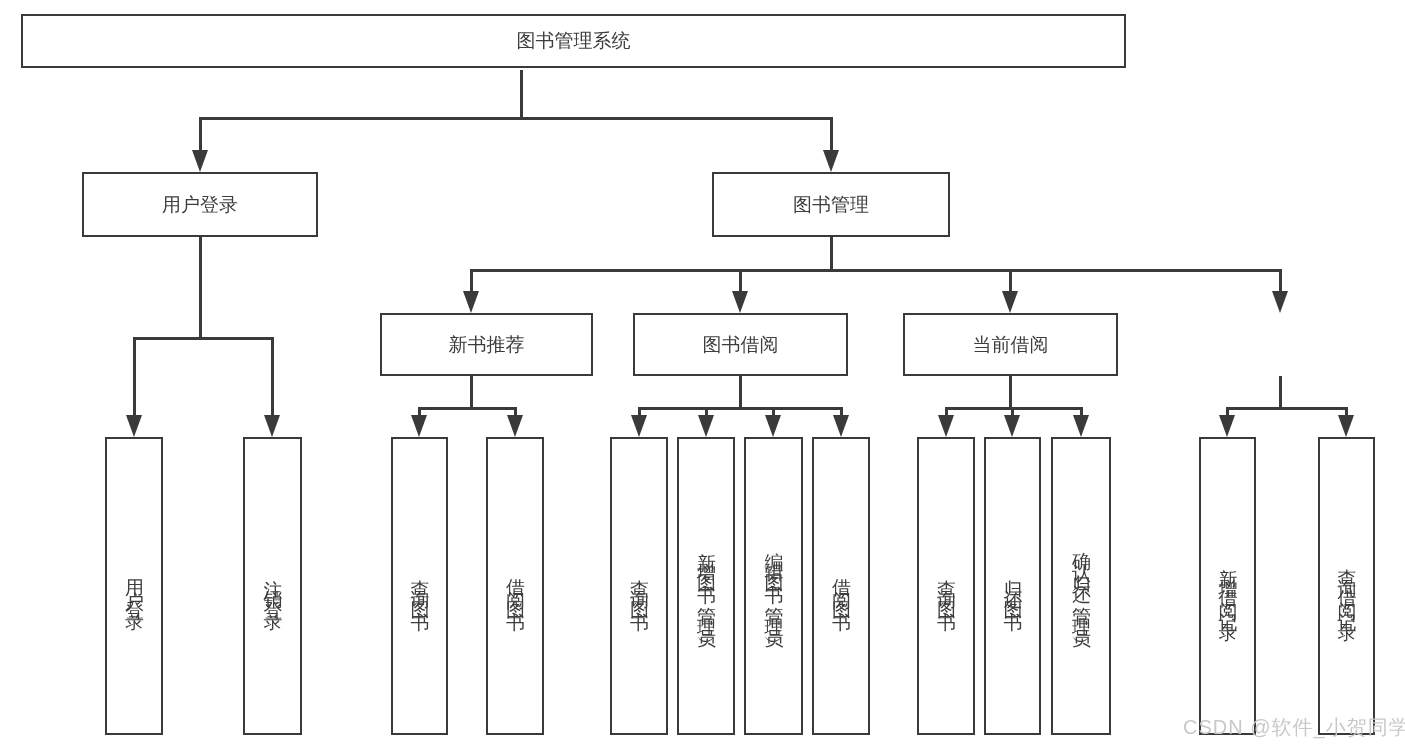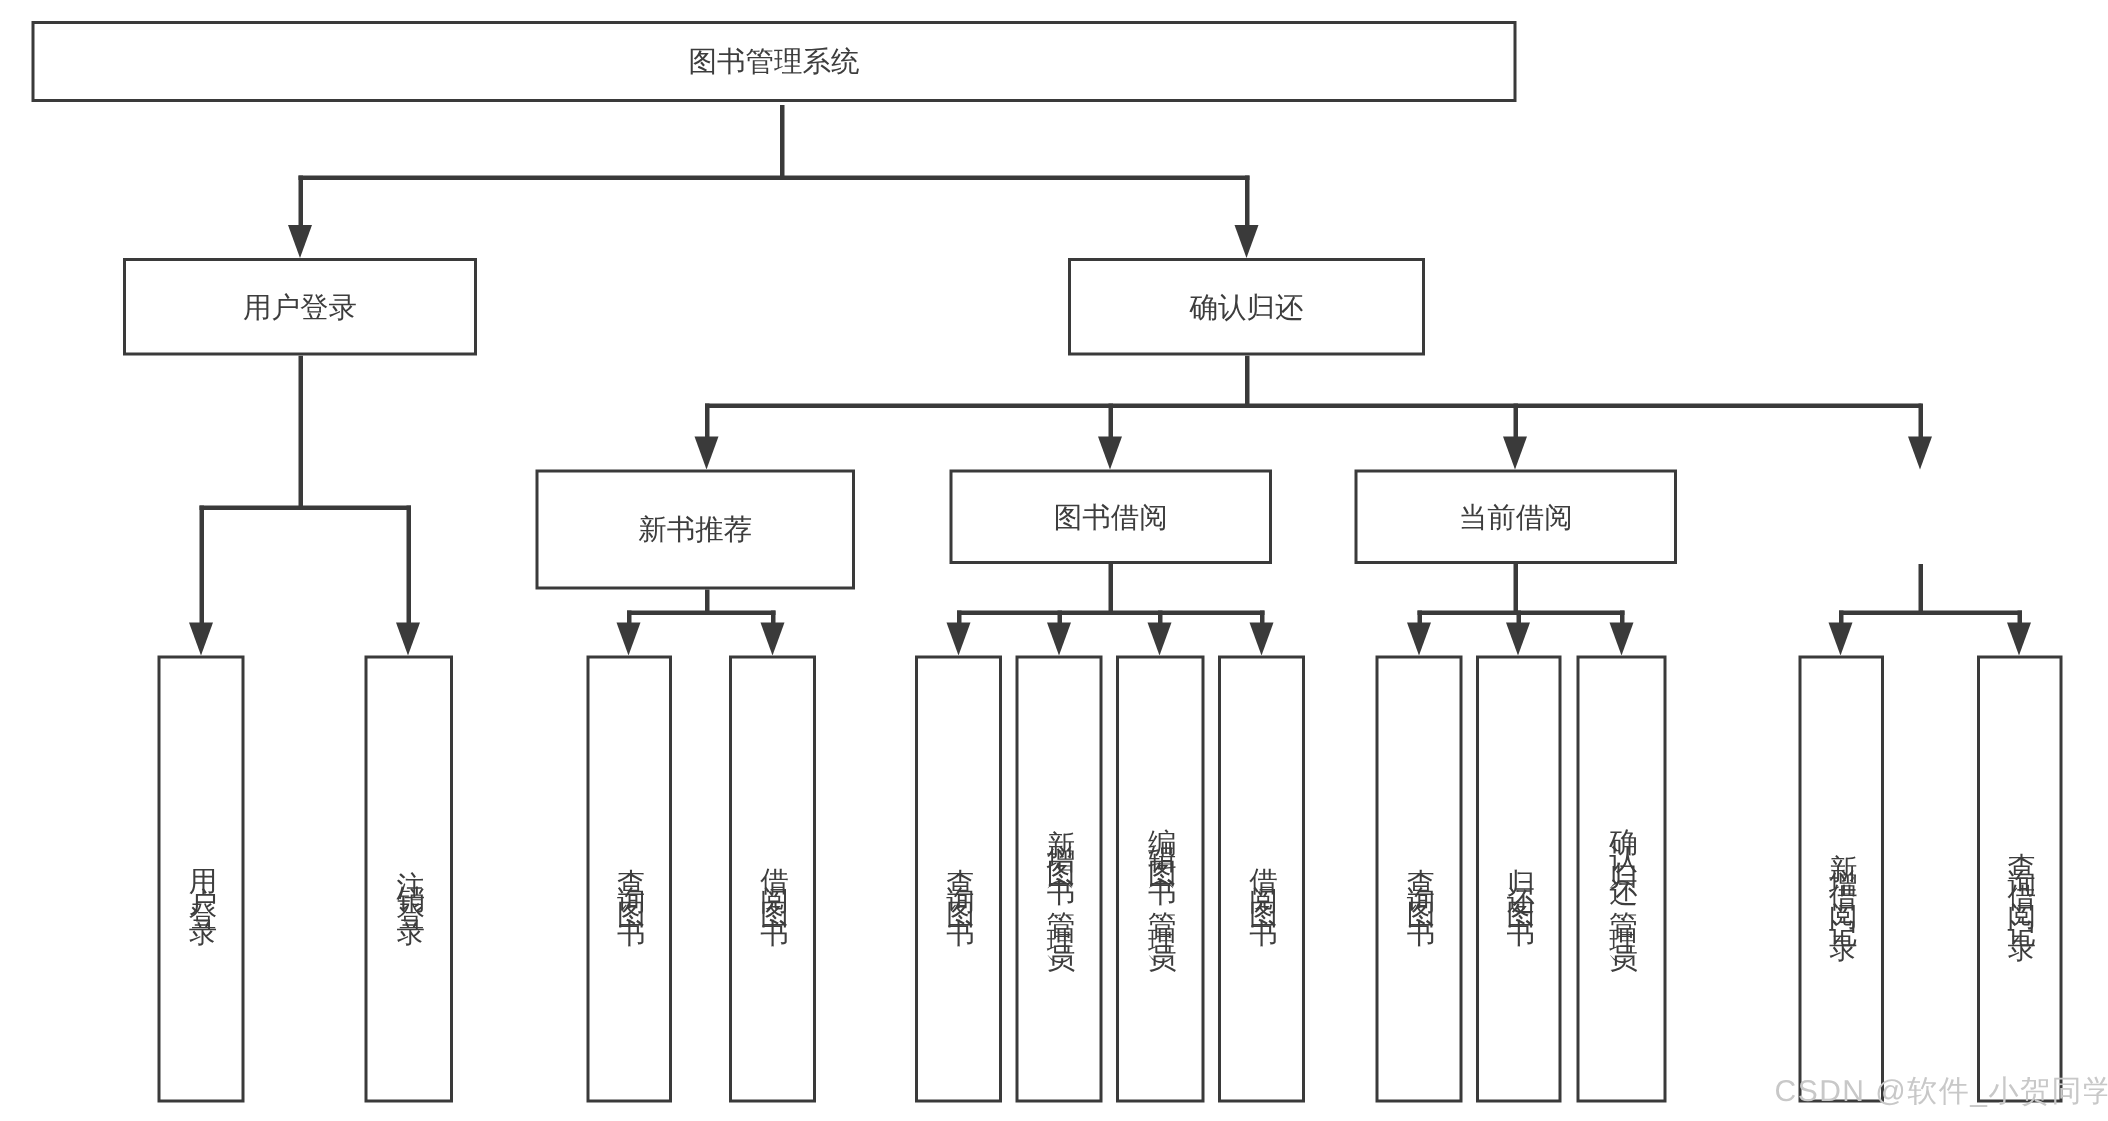--- a/index.html
+++ b/index.html
@@ -87,33 +87,33 @@
   <div class="vline" style="left:1080px;top:407px;width:3px;height:12px"></div>
   <div class="arrow" style="left:1073px;top:415px"></div>
 
   <div class="vline" style="left:1279px;top:376px;width:3px;height:34px"></div>
   <div class="hline" style="left:1226px;top:407px;width:122px;height:3px"></div>
   <div class="vline" style="left:1226px;top:407px;width:3px;height:12px"></div>
   <div class="arrow" style="left:1219px;top:415px"></div>
   <div class="vline" style="left:1345px;top:407px;width:3px;height:12px"></div>
   <div class="arrow" style="left:1338px;top:415px"></div>
 
-  <div class="node" style="left:21px;top:14px;width:990px;height:54px">
+  <div class="node" style="left:21px;top:14px;width:1105px;height:54px">
     <span>图书管理系统</span>
   </div>
 
   <div class="node" style="left:82px;top:172px;width:236px;height:65px">
     <span>用户登录</span>
   </div>
 
   <div class="node" style="left:712px;top:172px;width:238px;height:65px">
-    <span>确认归还</span>
+    <span>图书管理</span>
   </div>
 
-  <div class="node" style="left:357px;top:313px;width:213px;height:80px">
+  <div class="node" style="left:380px;top:313px;width:213px;height:63px">
     <span>新书推荐</span>
   </div>
 
   <div class="node" style="left:903px;top:313px;width:215px;height:63px">
     <span>当前借阅</span>
   </div>
 
   <div class="node" style="left:633px;top:313px;width:215px;height:63px">
     <span>图书借阅</span>
   </div>

